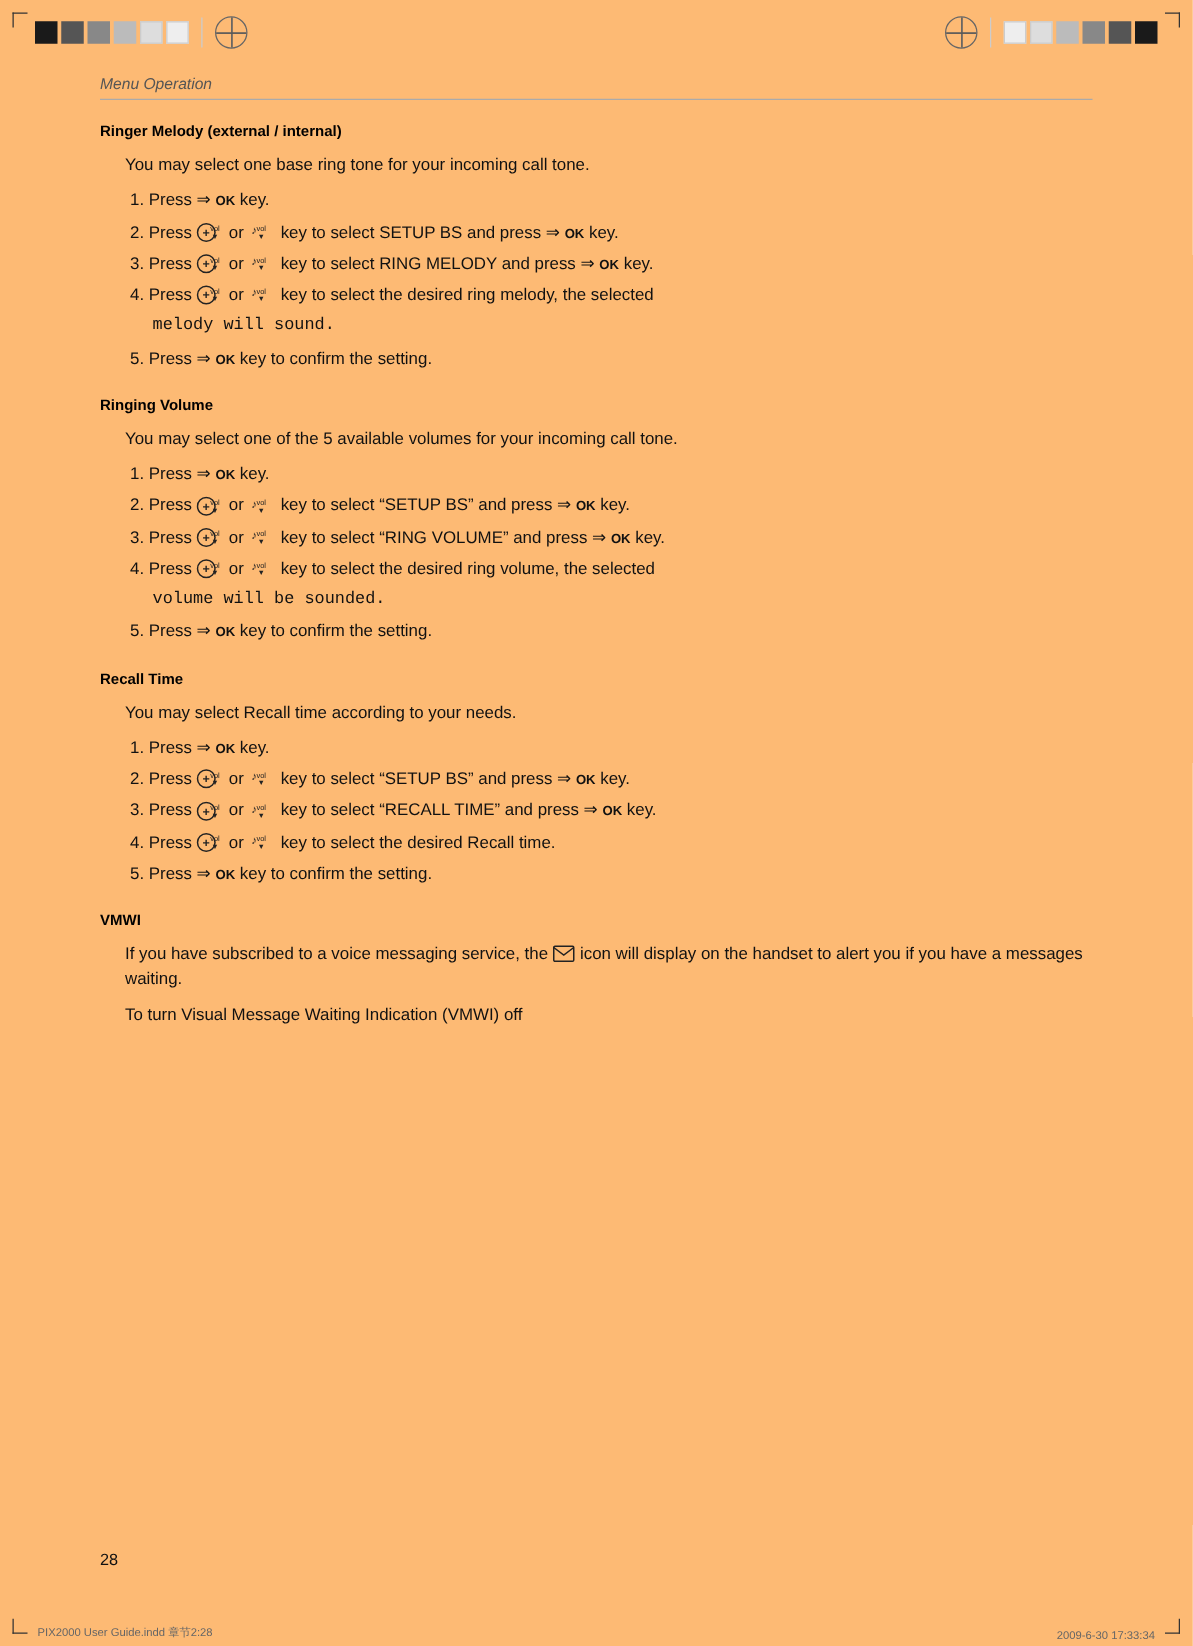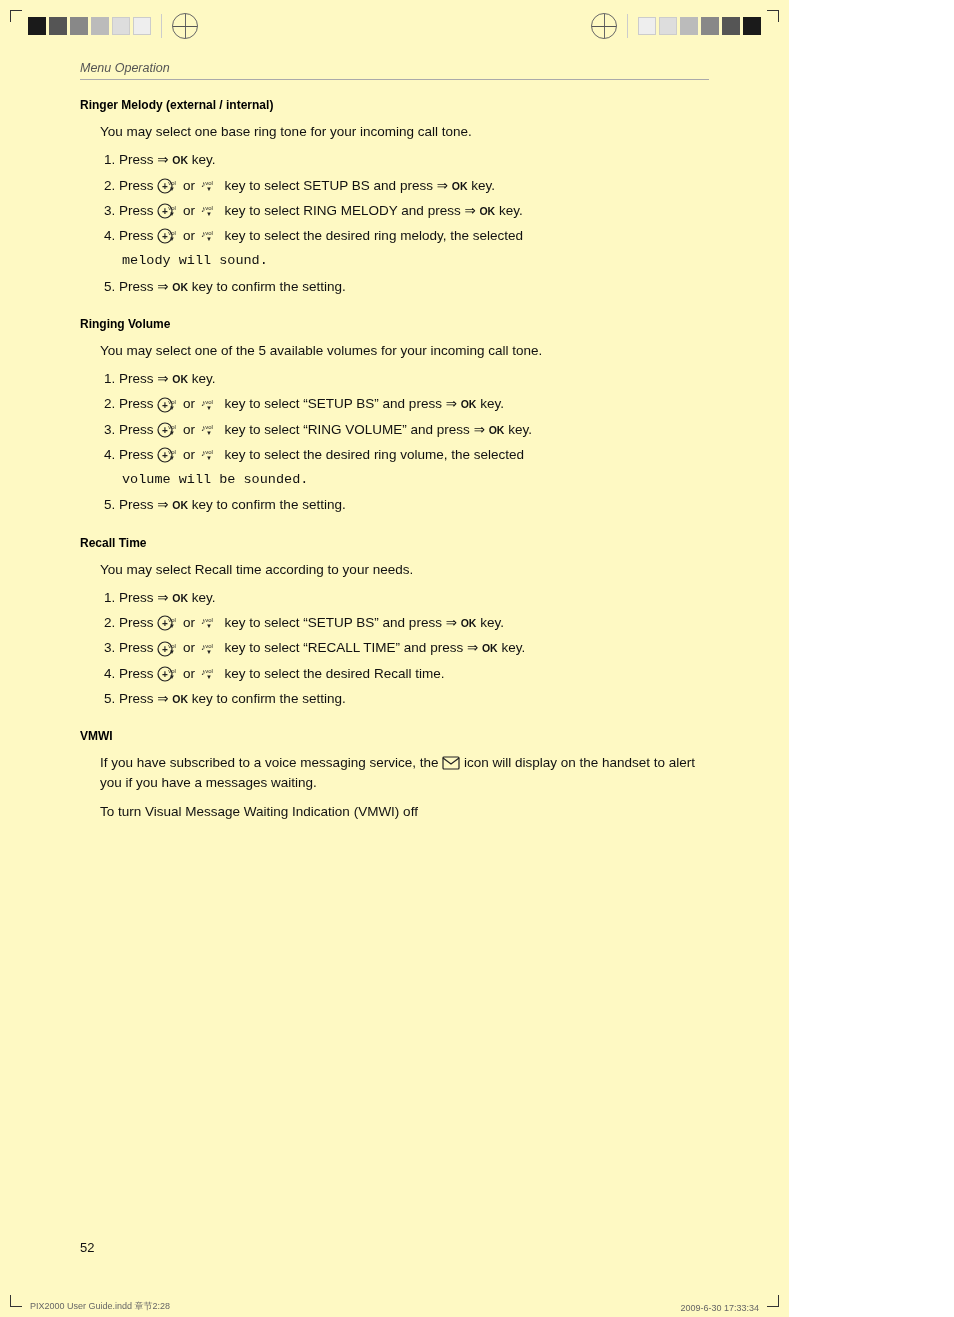--- a/index.html
+++ b/index.html
@@ -8,23 +8,23 @@
       background: #ffffff;
       font-family: 'Times New Roman', Times, serif;
       font-size: 14px;
       color: #1a1a1a;
       width: 954px;
       min-height: 1317px;
       position: relative;
     }
 
     .page-wrapper {
-      width: 789px;
+      width: 954px;
       min-height: 1317px;
-      background: #fef9c3;
+      background: #fdba74;
       position: relative;
       padding: 0;
     }
 
     
     .corner-mark {
       position: absolute;
       width: 12px;
       height: 12px;
       border: 1.5px solid #333;
@@ -389,20 +389,20 @@
             </svg>
           </span>
           icon will display on the handset to alert you if you have a messages waiting.
         </p>
         <p class="intro-text">To turn Visual Message Waiting Indication (VMWI) off</p>
       </div>
     </div>
 
   </div>
 
-  <div class="page-num">52</div>
+  <div class="page-num">28</div>
 
   <div class="footer-bar">
     <div class="footer-text-left">PIX2000 User Guide.indd    章节2:28</div>
     <div class="footer-text-right">2009-6-30    17:33:34</div>
   </div>
 
 </div>
 
 </body></html>

